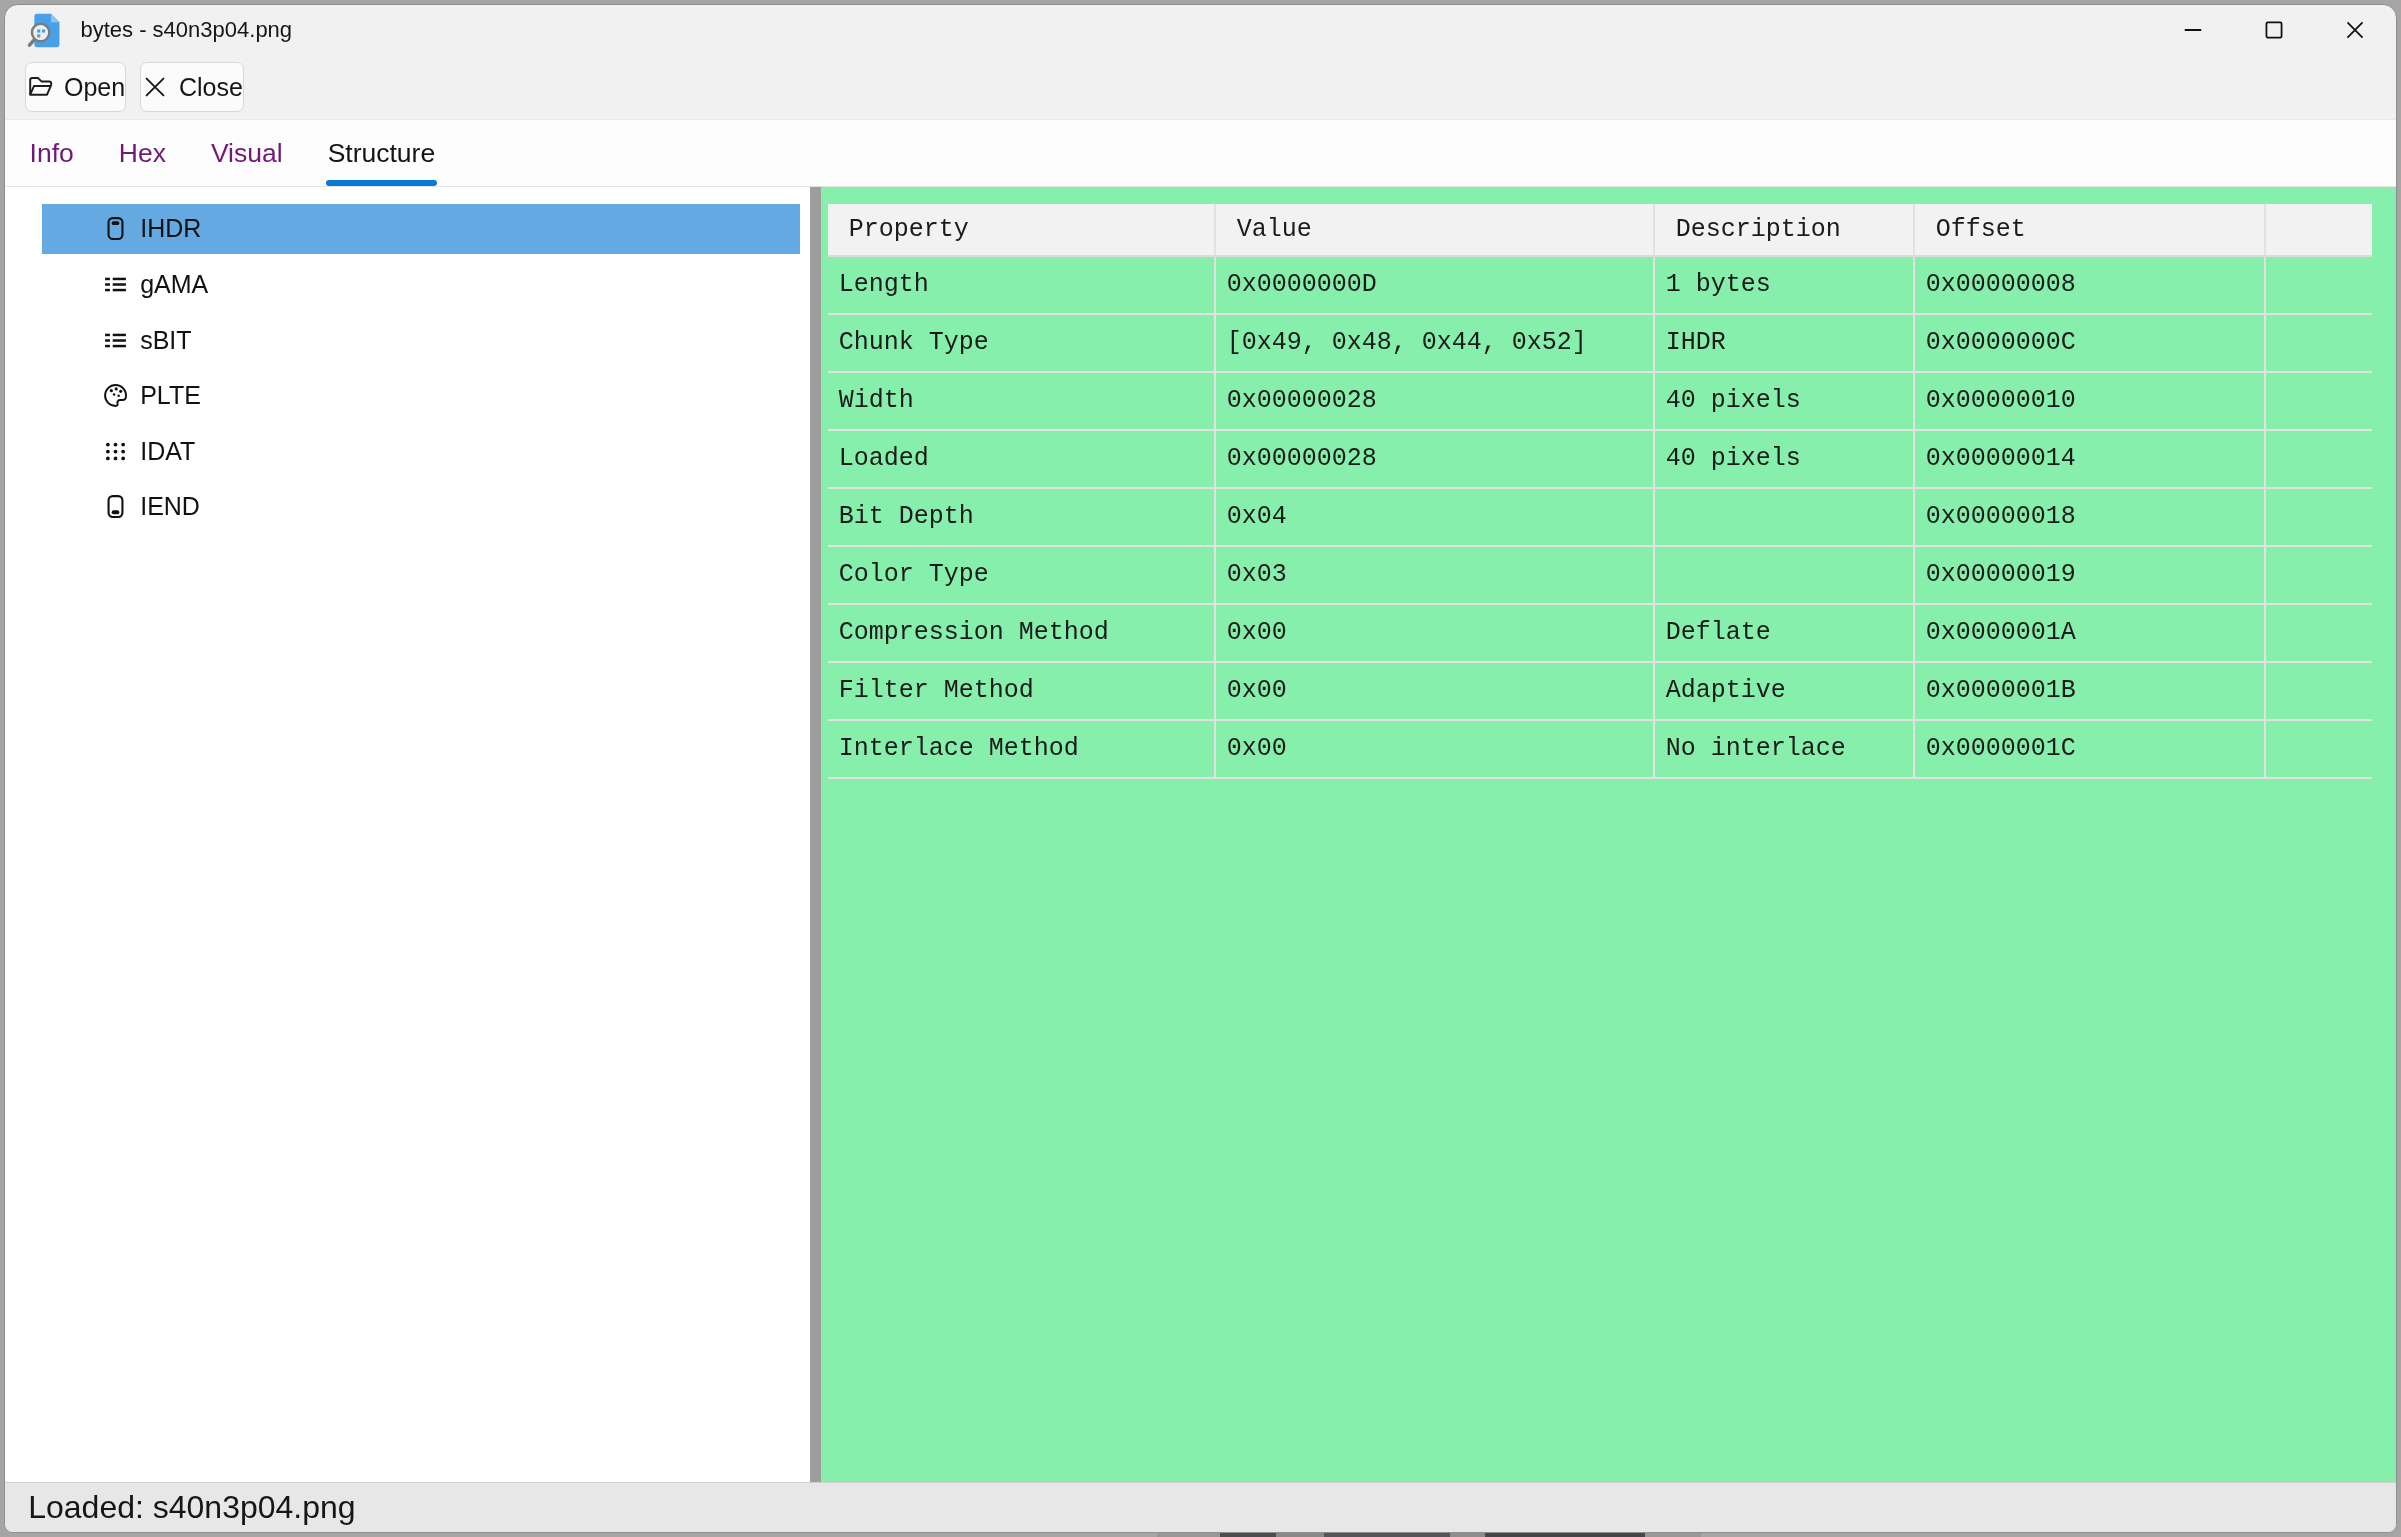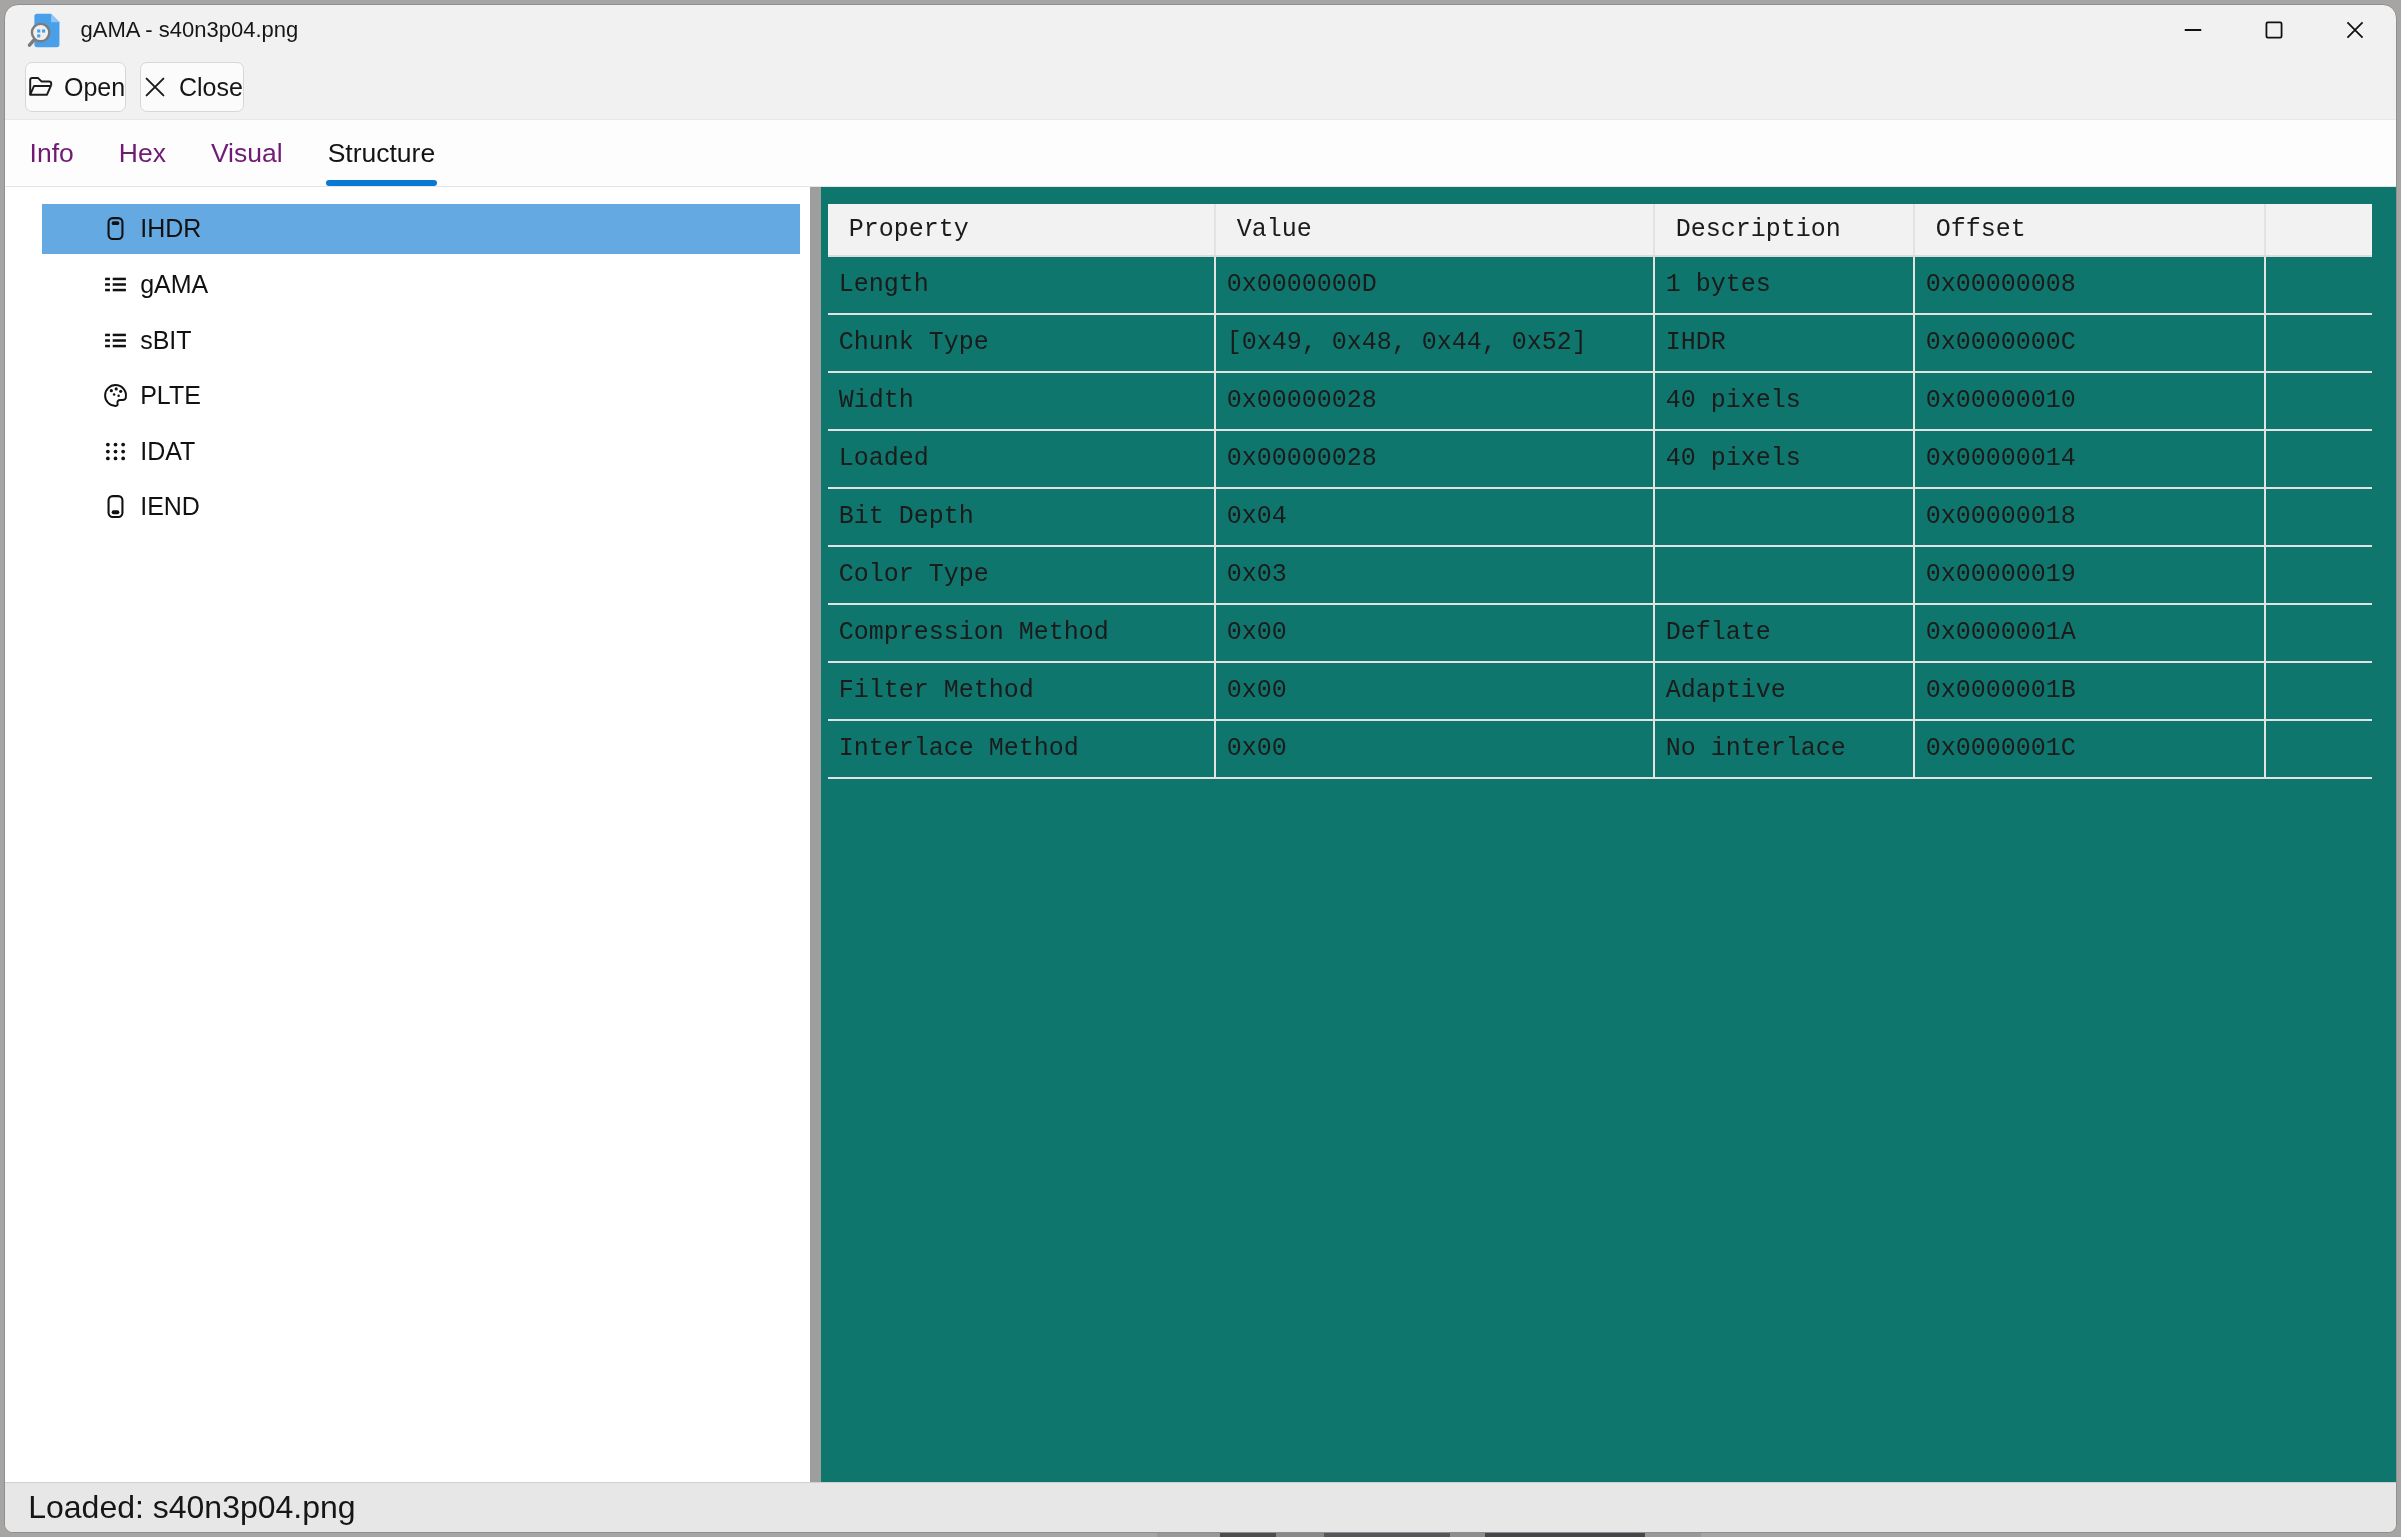--- a/index.html
+++ b/index.html
@@ -71,21 +71,21 @@
   .tree-item{
     height:50px;margin:0 9.8px 5.6px 37px;
     display:flex;align-items:center;padding-left:61px;gap:12px;
     border-radius:0;
   }
   .tree-item.selected{background:var(--selection);}
   .tree-icon{width:25px;height:25px;flex:0 0 auto;display:flex;align-items:center;justify-content:center;}
   .tree-icon svg{display:block;}
   .tree-label{font-size:25px;color:#111;}
   .splitter{width:10.5px;flex:0 0 auto;background:var(--splitter);cursor:col-resize;}
-  .table-panel{flex:1 1 auto;background:#0f766e;padding:16.7px 0 0 7px;overflow:hidden;}
+  .table-panel{flex:1 1 auto;background:#86efac;padding:16.7px 0 0 7px;overflow:hidden;}
   table{border-collapse:collapse;table-layout:fixed;width:1544px;font-family:"Liberation Mono","DejaVu Sans Mono",monospace;}
   col.c1{width:387px;}col.c2{width:439px;}col.c3{width:260px;}col.c4{width:351px;}col.c5{width:107px;}
   th,td{font-size:25px;font-weight:normal;text-align:left;color:var(--text);white-space:nowrap;overflow:hidden;}
   thead tr{height:52px;}
   tbody tr{height:58px;}
   th{background:var(--header-bg);padding-left:21px;border-bottom:2.8px solid #dcdcdc;}
   td{padding-left:11px;border-bottom:2.1px solid var(--grid-line);}
   th+th, td+td{border-left:2.1px solid var(--grid-line);}
   
   .statusbar{
@@ -107,21 +107,21 @@
       <svg viewBox="0 0 56 56" width="39" height="39">
         <path d="M16 4 h20 l12 12 v32 a4 4 0 0 1 -4 4 h-28 a4 4 0 0 1 -4 -4 v-40 a4 4 0 0 1 4 -4 z" fill="#4aa0e8"></path>
         <path d="M36 4 l12 12 h-12 z" fill="#8cc6f2"></path>
         <circle cx="21" cy="31" r="12.5" fill="#efefef" stroke="#7b7b7b" stroke-width="3.5"></circle>
         <rect x="16" y="26.5" width="4.5" height="4.5" fill="#4aa0e8"></rect>
         <rect x="23" y="26.5" width="4.5" height="4.5" fill="#4aa0e8"></rect>
         <rect x="16" y="33.5" width="4.5" height="4.5" fill="#4aa0e8"></rect>
         <line x1="12" y1="41" x2="5" y2="49" stroke="#7b7b7b" stroke-width="5" stroke-linecap="round"></line>
       </svg>
     </div>
-    <div class="title-text">gAMA - s40n3p04.png</div>
+    <div class="title-text">bytes - s40n3p04.png</div>
     <div class="window-controls">
       <button class="win-btn" title="">
         <svg viewBox="0 0 32 32" width="22" height="22">
             <line x1="4" y1="16" x2="28" y2="16" stroke="#111" stroke-width="2.6"></line>
           </svg>
       </button>
       <button class="win-btn" title="">
         <svg viewBox="0 0 32 32" width="22" height="22">
             <rect x="5" y="5" width="22" height="22" rx="2" fill="none" stroke="#111" stroke-width="2.6"></rect>
           </svg>

